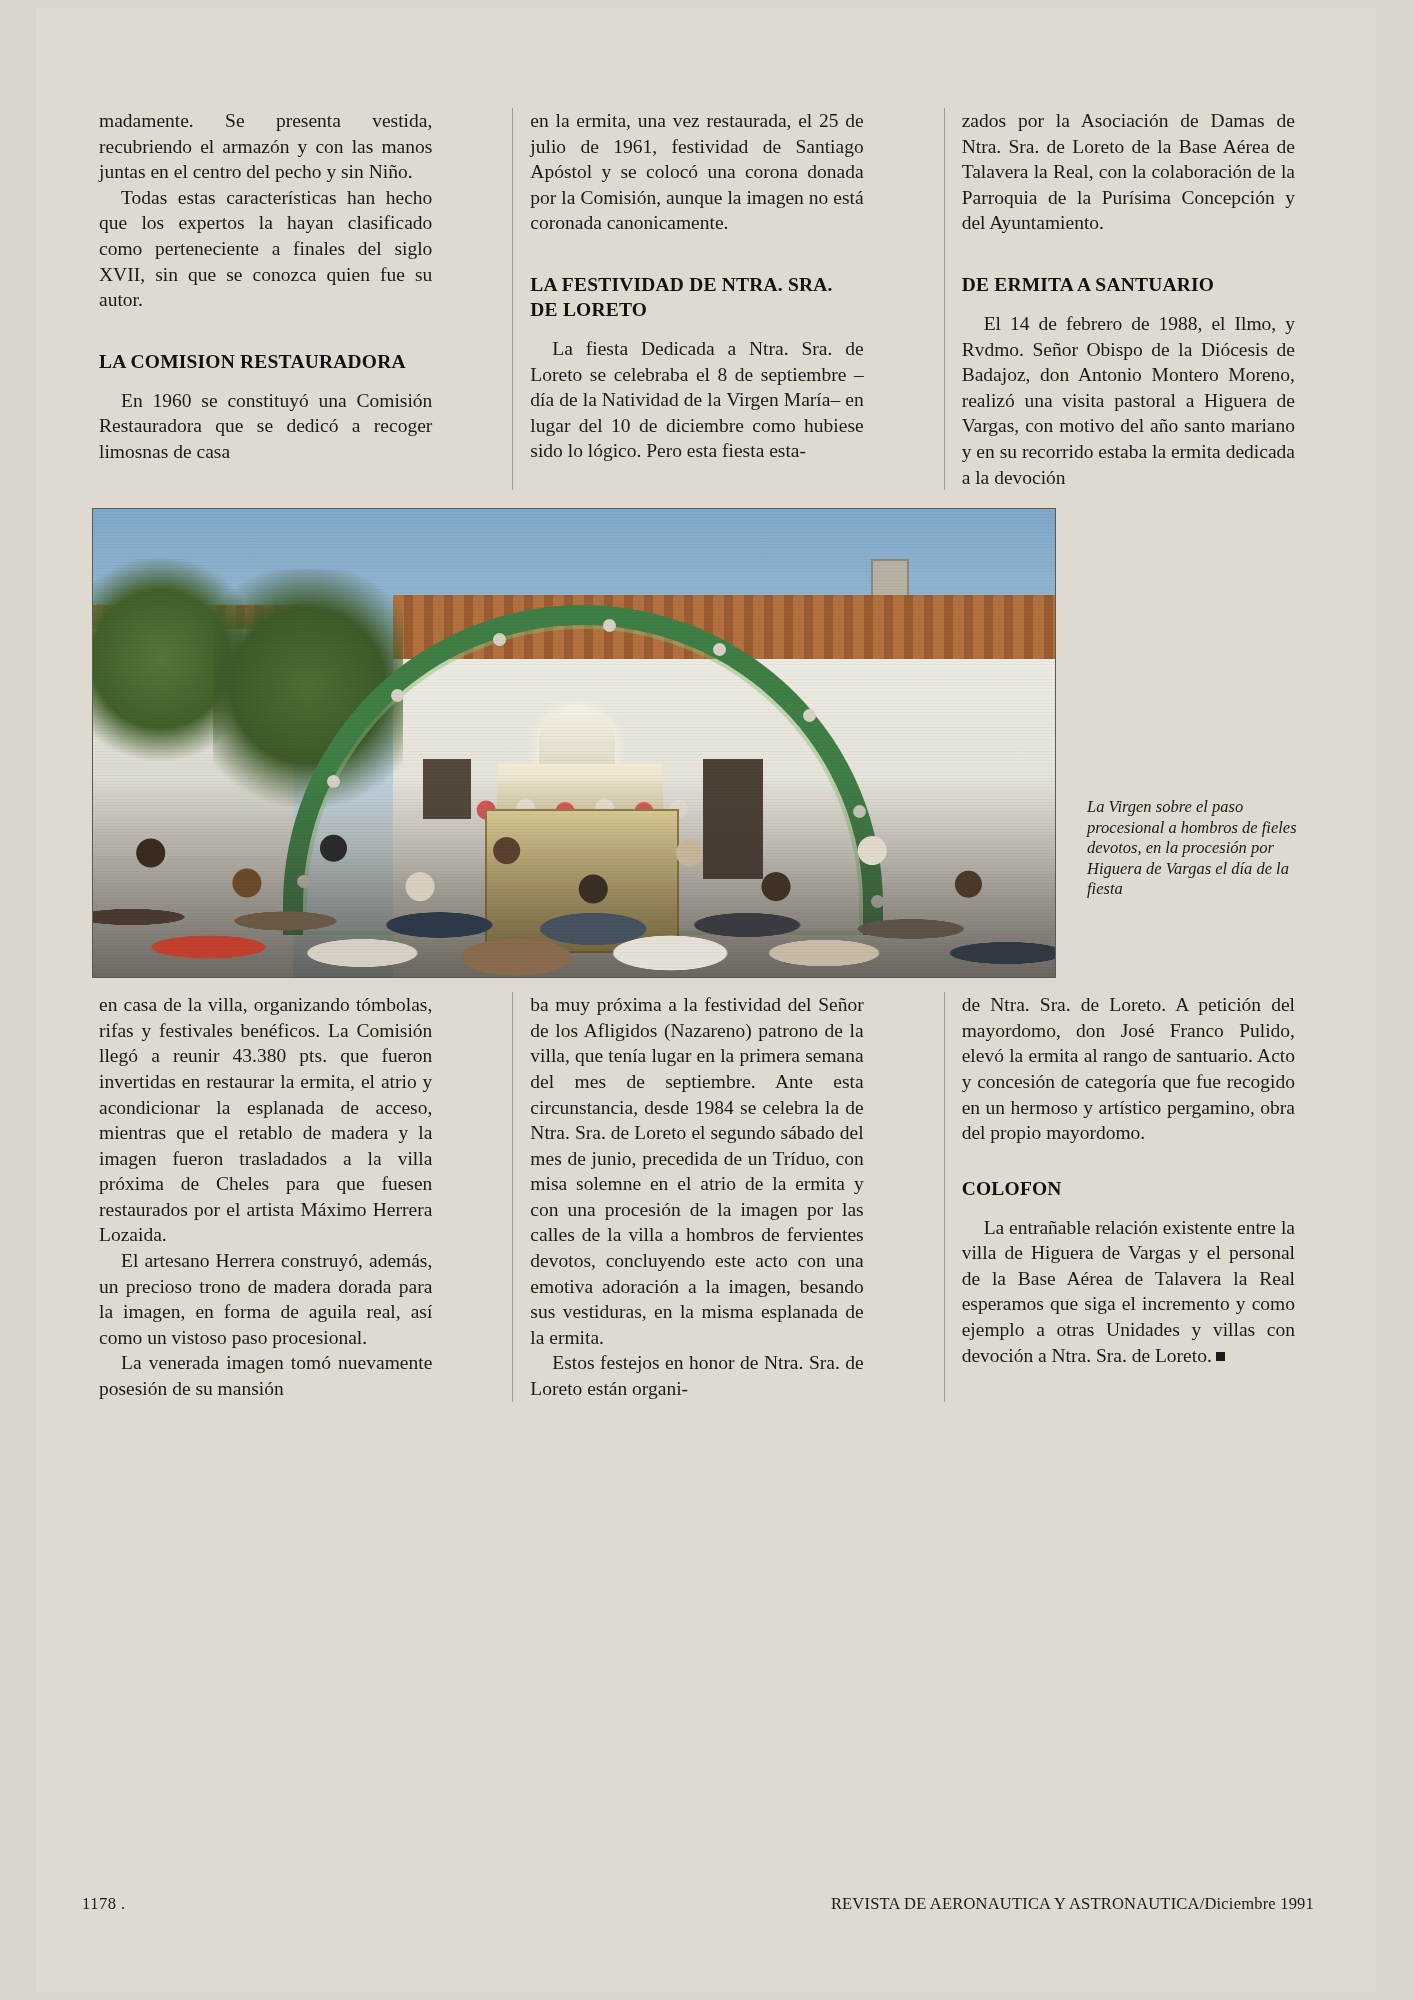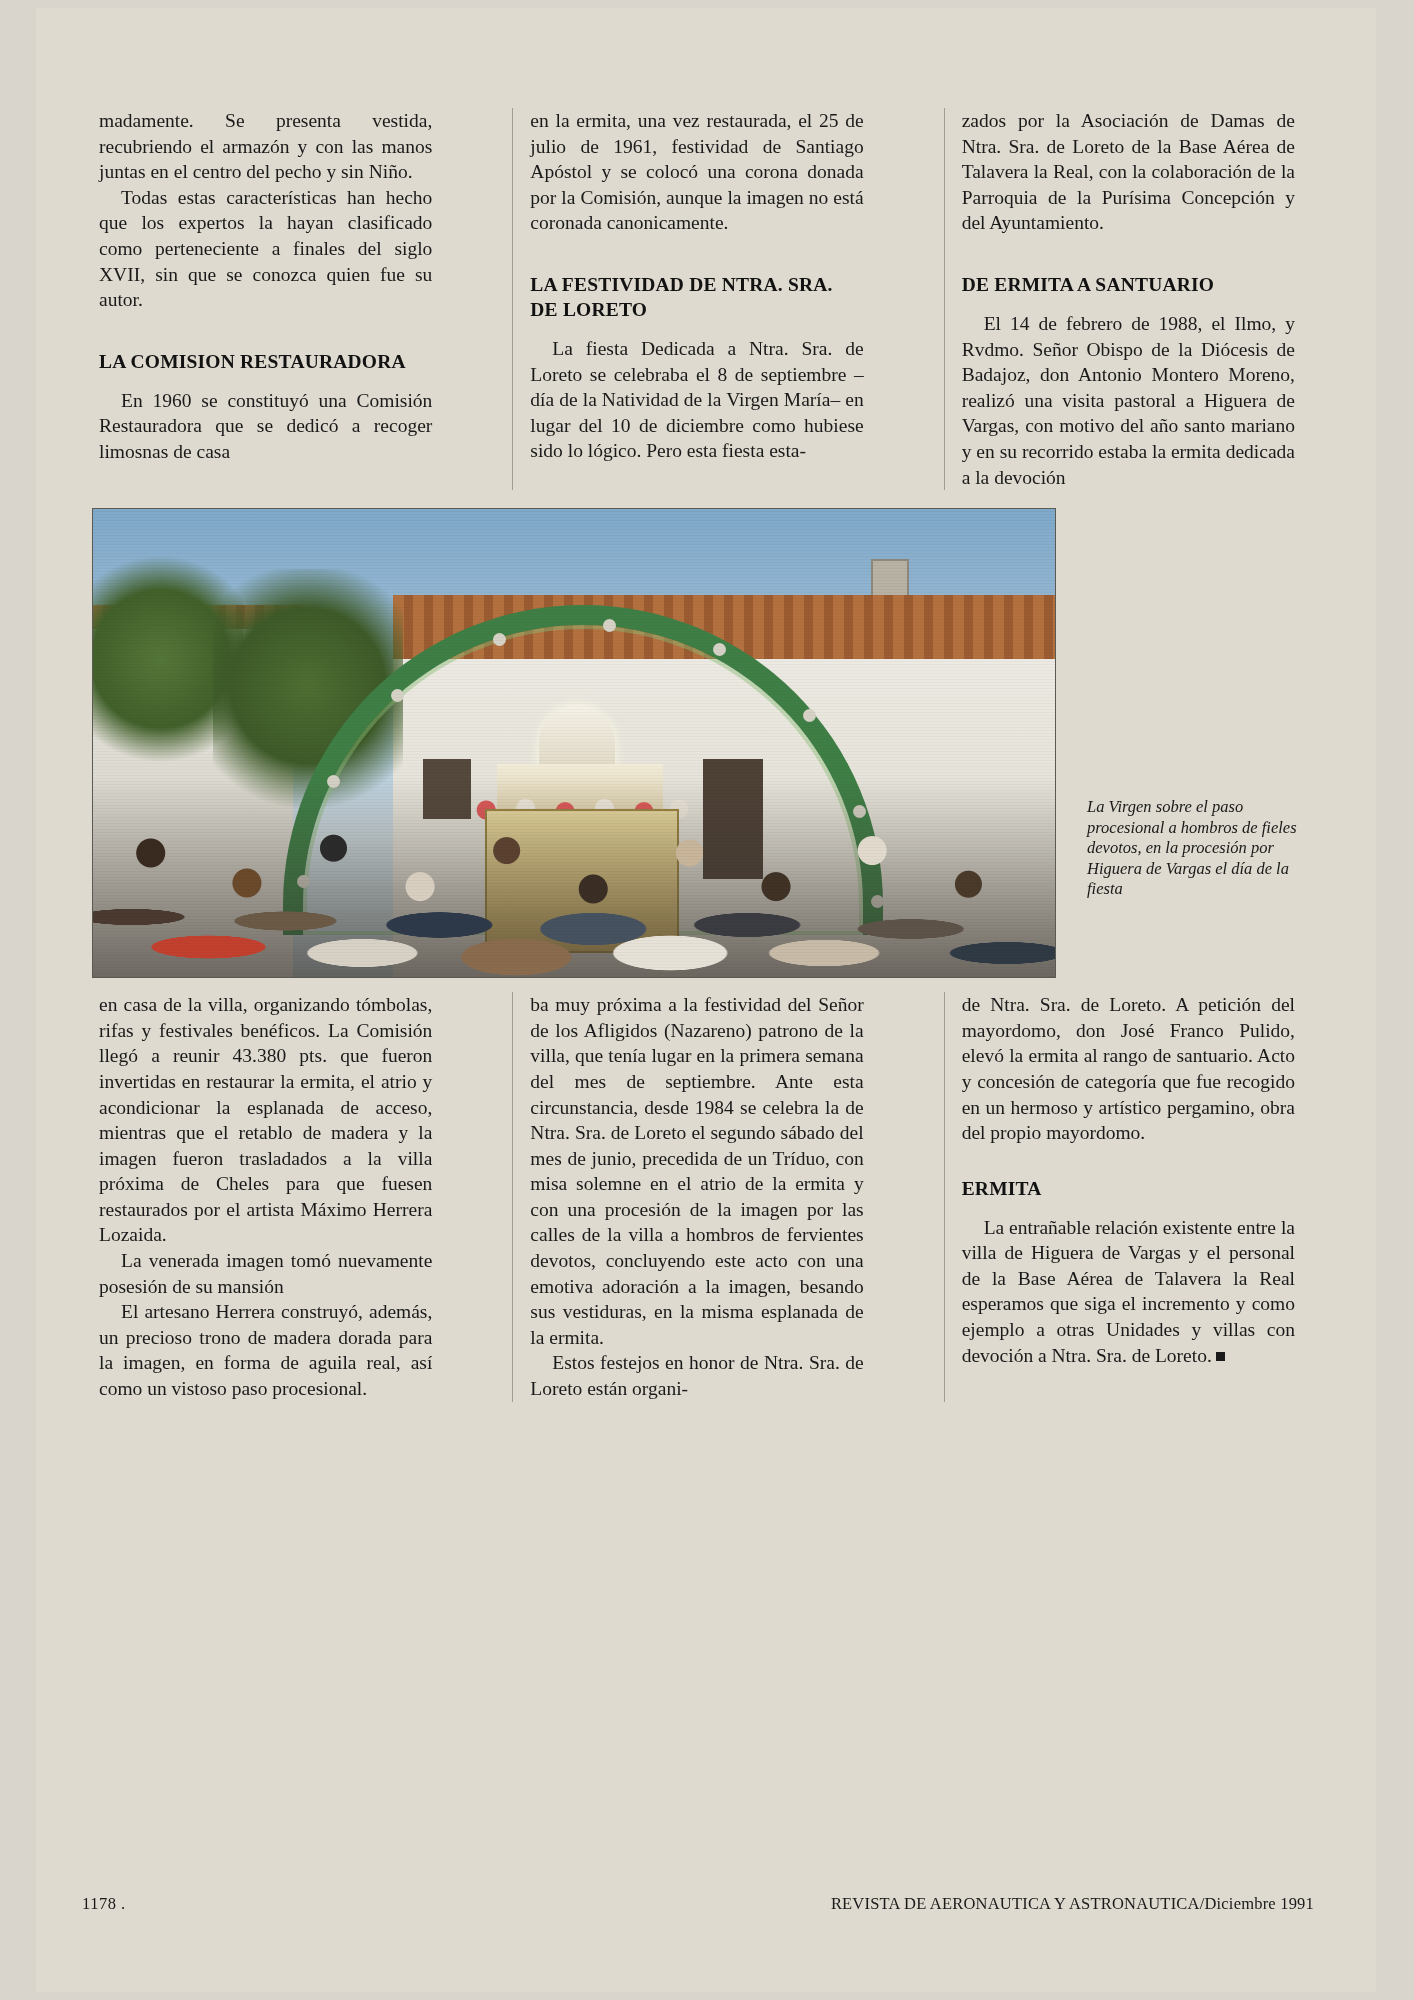--- a/index.html
+++ b/index.html
@@ -304,32 +304,32 @@
         <div class="crowd-heads"></div>
         <div class="photo-grain"></div>
       </div>
       <div class="caption">La Virgen sobre el paso procesional a hombros de fieles devotos, en la procesión por Higuera de Vargas el día de la fiesta</div>
     </div>
 
     <div class="cols lower">
 
       <div class="col">
         <p>en casa de la villa, organizando tómbolas, rifas y festivales benéficos. La Comisión llegó a reunir 43.380 pts. que fueron invertidas en restaurar la ermita, el atrio y acondicionar la esplanada de acceso, mientras que el retablo de madera y la imagen fueron trasladados a la villa próxima de Cheles para que fuesen restaurados por el artista Máximo Herrera Lozaida.</p>
+        <p class="indent">El artesano Herrera construyó, además, un precioso trono de madera dorada para la imagen, en forma de aguila real, así como un vistoso paso procesional.</p>
         <p class="indent">La venerada imagen tomó nuevamente posesión de su mansión</p>
-        <p class="indent">El artesano Herrera construyó, además, un precioso trono de madera dorada para la imagen, en forma de aguila real, así como un vistoso paso procesional.</p>
       </div>
 
       <div class="col">
         <p>ba muy próxima a la festividad del Señor de los Afligidos (Nazareno) patrono de la villa, que tenía lugar en la primera semana del mes de septiembre. Ante esta circunstancia, desde 1984 se celebra la de Ntra. Sra. de Loreto el segundo sábado del mes de junio, precedida de un Tríduo, con misa solemne en el atrio de la ermita y con una procesión de la imagen por las calles de la villa a hombros de fervientes devotos, concluyendo este acto con una emotiva adoración a la imagen, besando sus vestiduras, en la misma esplanada de la ermita.</p>
         <p class="indent">Estos festejos en honor de Ntra. Sra. de Loreto están organi-</p>
       </div>
 
       <div class="col">
         <p>de Ntra. Sra. de Loreto. A petición del mayordomo, don José Franco Pulido, elevó la ermita al rango de santuario. Acto y concesión de categoría que fue recogido en un hermoso y artístico pergamino, obra del propio mayordomo.</p>
-        <h2>ERMITA</h2>
+        <h2>COLOFON</h2>
         <p class="indent"><span>La entrañable relación existente entre la villa de Higuera de Vargas y el personal de la Base Aérea de Talavera la Real esperamos que siga el incremento y como ejemplo a otras Unidades y villas con devoción a Ntra. Sra. de Loreto.</span><span class="end-mark"></span></p>
       </div>
 
     </div>
   </div>
 
   <div class="footer">
     <span class="pageno">1178 .</span>
     <span class="pub">REVISTA DE AERONAUTICA Y ASTRONAUTICA/Diciembre 1991</span>
   </div>

